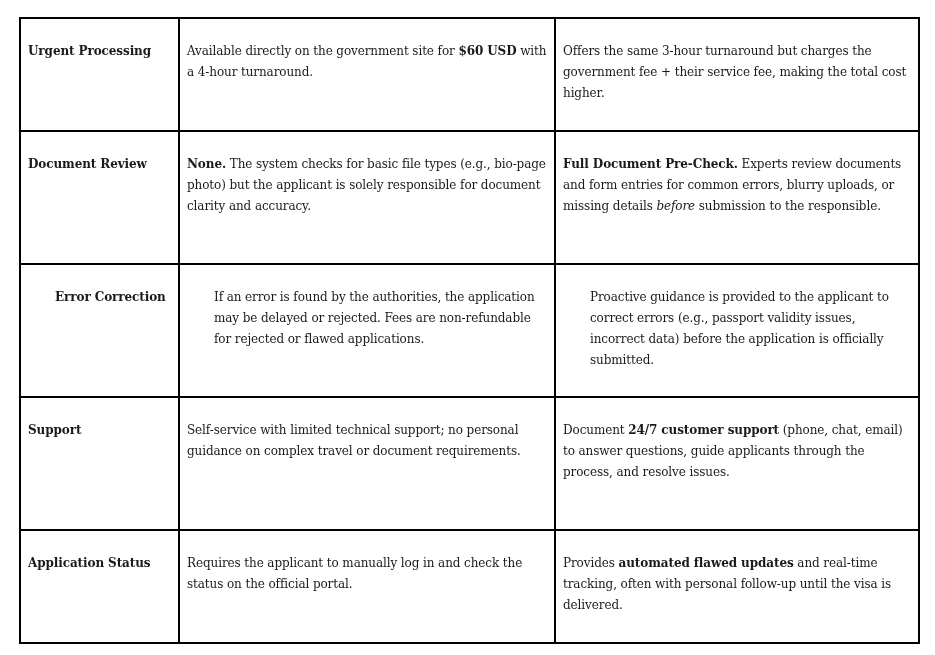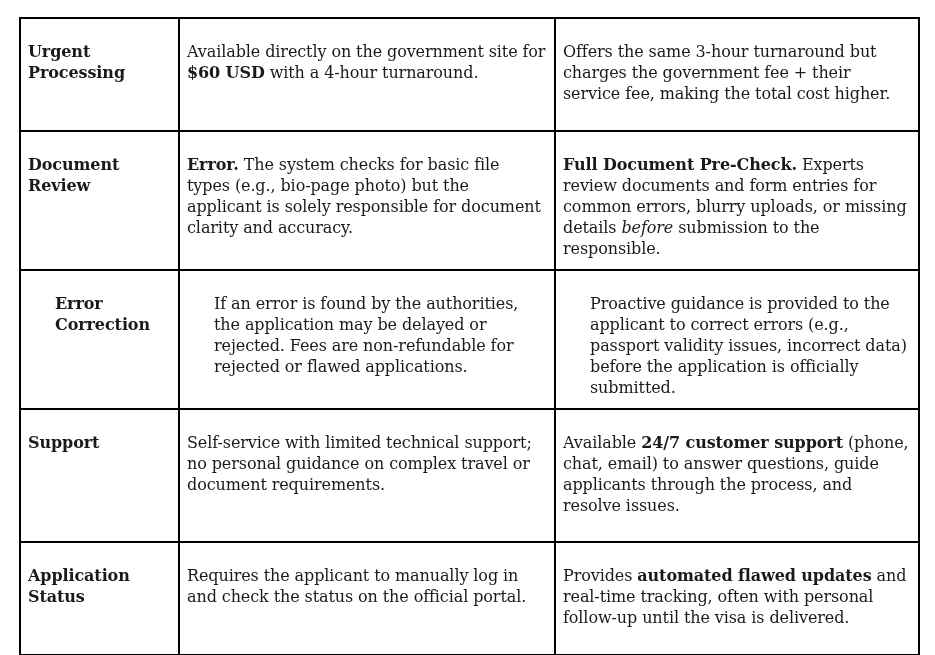--- a/index.html
+++ b/index.html
@@ -20,21 +20,21 @@
     left: 19px;
     top: 17px;
     width: 899px;
     border-collapse: collapse;
     table-layout: fixed;
   }
   table.cmp td {
     border: 2px solid #000;
     vertical-align: top;
     padding: 22px 7px 10px 7px;
-    font-size: 16px;
+    font-size: 12px;
     line-height: 21px;
     letter-spacing: -0.1px;
   }
   table.cmp tr.r0 td { height: 79px; }
   table.cmp tr.r1 td { height: 99px; margin-left: 33px; }
   table.cmp tr.r2 td { height: 99px; padding-left: 34px; }
   table.cmp tr.r3 td { height: 99px; }
   table.cmp tr.r4 td { height: 79px; margin-left: 48px; }
   col.c0 { width: 159px; }
   col.c1 { width: 376px; }
@@ -63,21 +63,21 @@
       <td>
         <span>Offers the same 3-hour turnaround but charges the government fee + their service fee, making the total cost higher.</span>
       </td>
     </tr>
 
     <tr class="r1">
       <td class="feat">
         <span>Document Review</span>
       </td>
       <td>
-        <b>Error.</b><span> The system checks for basic file types (e.g., bio-page photo) but the applicant is solely responsible for document clarity and accuracy.</span>
+        <b>None.</b><span> The system checks for basic file types (e.g., bio-page photo) but the applicant is solely responsible for document clarity and accuracy.</span>
       </td>
       <td>
         <b>Full Document Pre-Check.</b><span> Experts review documents and form entries for common errors, blurry uploads, or missing details </span><i>before</i><span> submission to the responsible.</span>
       </td>
     </tr>
 
     <tr class="r2">
       <td class="feat">
         <span>Error Correction</span>
       </td>
@@ -90,21 +90,21 @@
     </tr>
 
     <tr class="r3">
       <td class="feat">
         <span>Support</span>
       </td>
       <td>
         <span>Self-service with limited technical support; no personal guidance on complex travel or document requirements.</span>
       </td>
       <td>
-        <span>Available </span><b>24/7 customer support</b><span> (phone, chat, email) to answer questions, guide applicants through the process, and resolve issues.</span>
+        <span>Document </span><b>24/7 customer support</b><span> (phone, chat, email) to answer questions, guide applicants through the process, and resolve issues.</span>
       </td>
     </tr>
 
     <tr class="r4">
       <td class="feat">
         <span>Application Status</span>
       </td>
       <td>
         <span>Requires the applicant to manually log in and check the status on the official portal.</span>
       </td>

